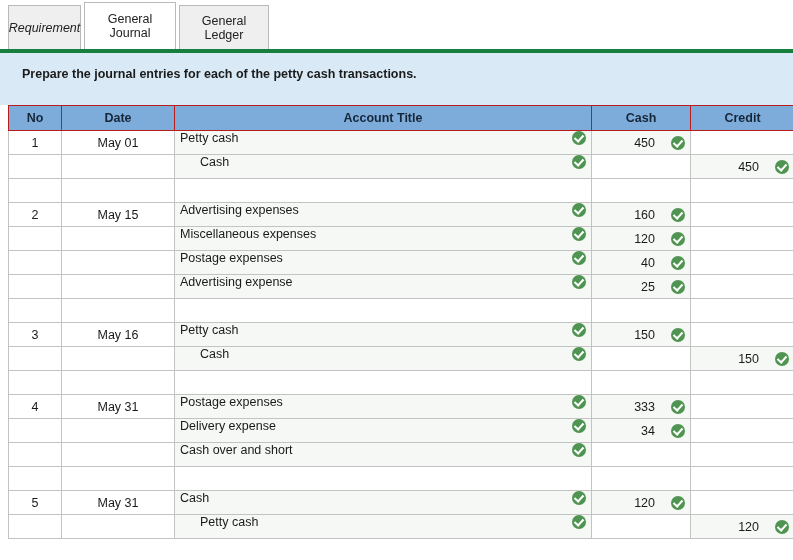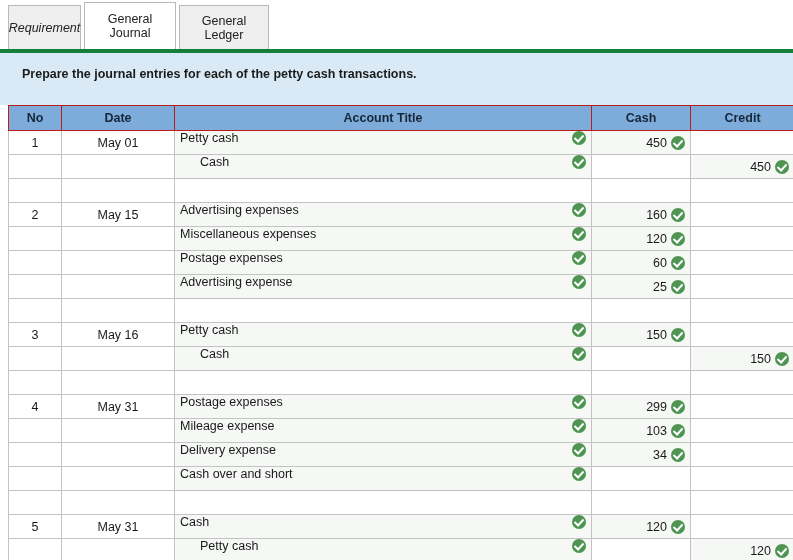--- a/index.html
+++ b/index.html
@@ -120,21 +120,21 @@
   th.h-credit{ width: 103px; margin-left: 28px; }
 
   .indent { padding-left: 20px; display: inline-block; }
 
   
   .amt-wrap {
     display: flex;
     align-items: center;
     justify-content: flex-end;
     height: 100%;
-    gap: 4px;
+    gap: 16px;
   }
   .acct-wrap {
     display: flex;
     align-items: flex-start;
     justify-content: space-between;
     height: 100%;
   }
 
   
   .chk {
@@ -292,21 +292,21 @@
           <td class="c-no"></td>
           <td class="c-date"></td>
           <td class="c-acct tinted">
             <div class="acct-wrap">
               <span>Postage expenses</span>
               <span class="chk"></span>
             </div>
           </td>
           <td class="c-debit tinted">
             <div class="amt-wrap">
-              <span>60</span>
+              <span>40</span>
               <span class="chk"></span>
             </div>
           </td>
           <td class="c-credit">
             <div class="amt-wrap">
               <span></span>
             </div>
           </td>
         </tr>
         <tr class="filled">
@@ -414,42 +414,21 @@
           <td class="c-no">4</td>
           <td class="c-date">May 31</td>
           <td class="c-acct tinted">
             <div class="acct-wrap">
               <span>Postage expenses</span>
               <span class="chk"></span>
             </div>
           </td>
           <td class="c-debit tinted">
             <div class="amt-wrap">
-              <span>299</span>
-              <span class="chk"></span>
-            </div>
-          </td>
-          <td class="c-credit">
-            <div class="amt-wrap">
-              <span></span>
-            </div>
-          </td>
-        </tr>
-        <tr class="filled">
-          <td class="c-no"></td>
-          <td class="c-date"></td>
-          <td class="c-acct tinted">
-            <div class="acct-wrap">
-              <span>Mileage expense</span>
-              <span class="chk"></span>
-            </div>
-          </td>
-          <td class="c-debit tinted">
-            <div class="amt-wrap">
-              <span>103</span>
+              <span>333</span>
               <span class="chk"></span>
             </div>
           </td>
           <td class="c-credit">
             <div class="amt-wrap">
               <span></span>
             </div>
           </td>
         </tr>
         <tr class="filled">

